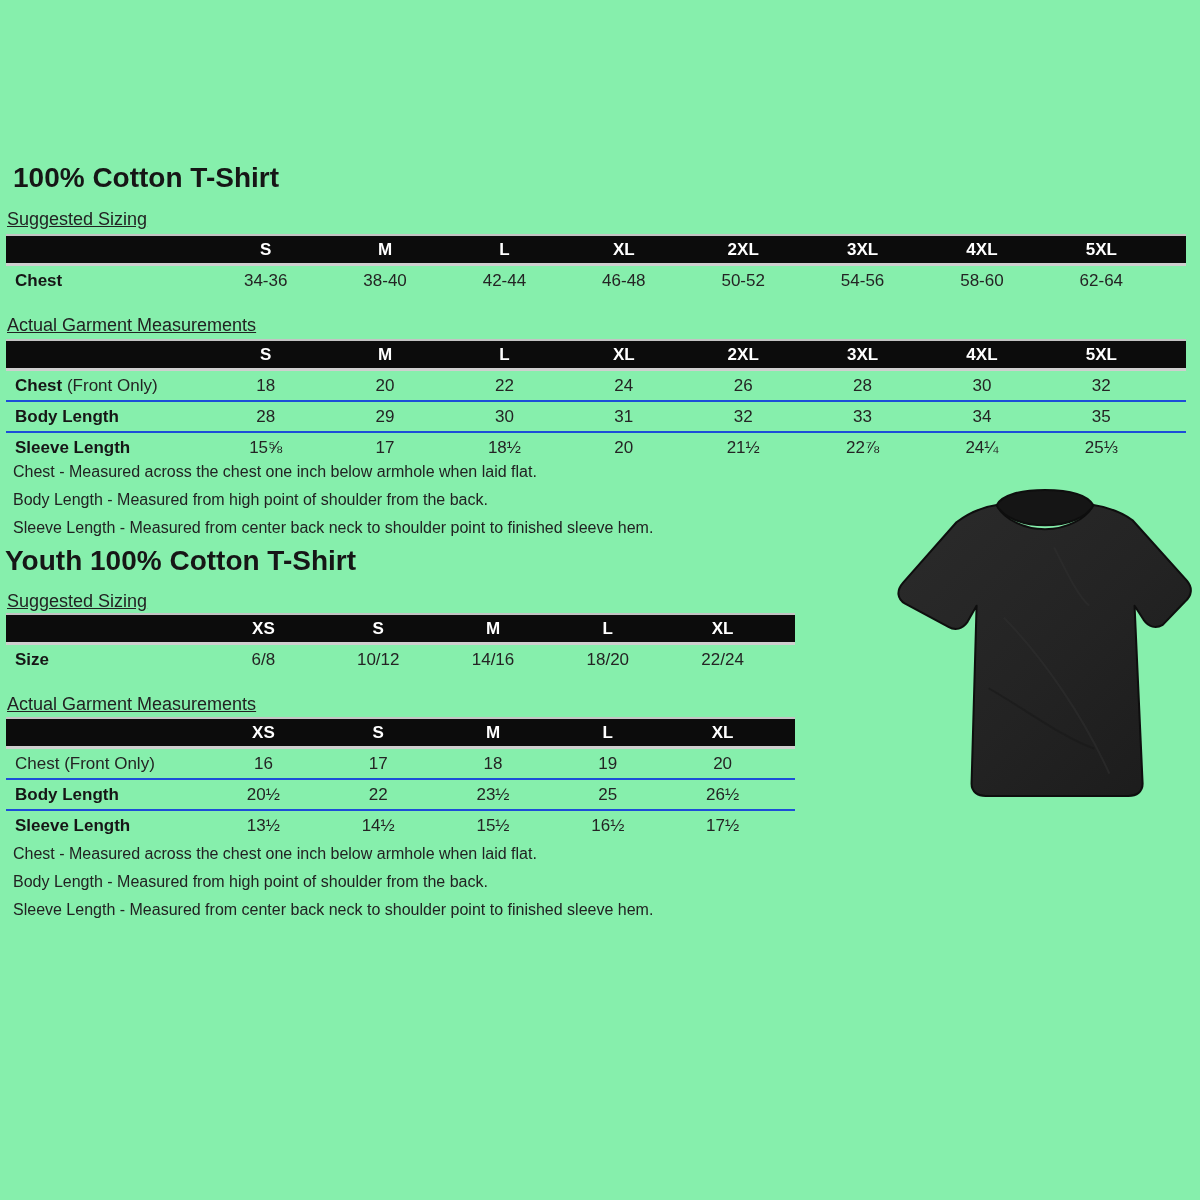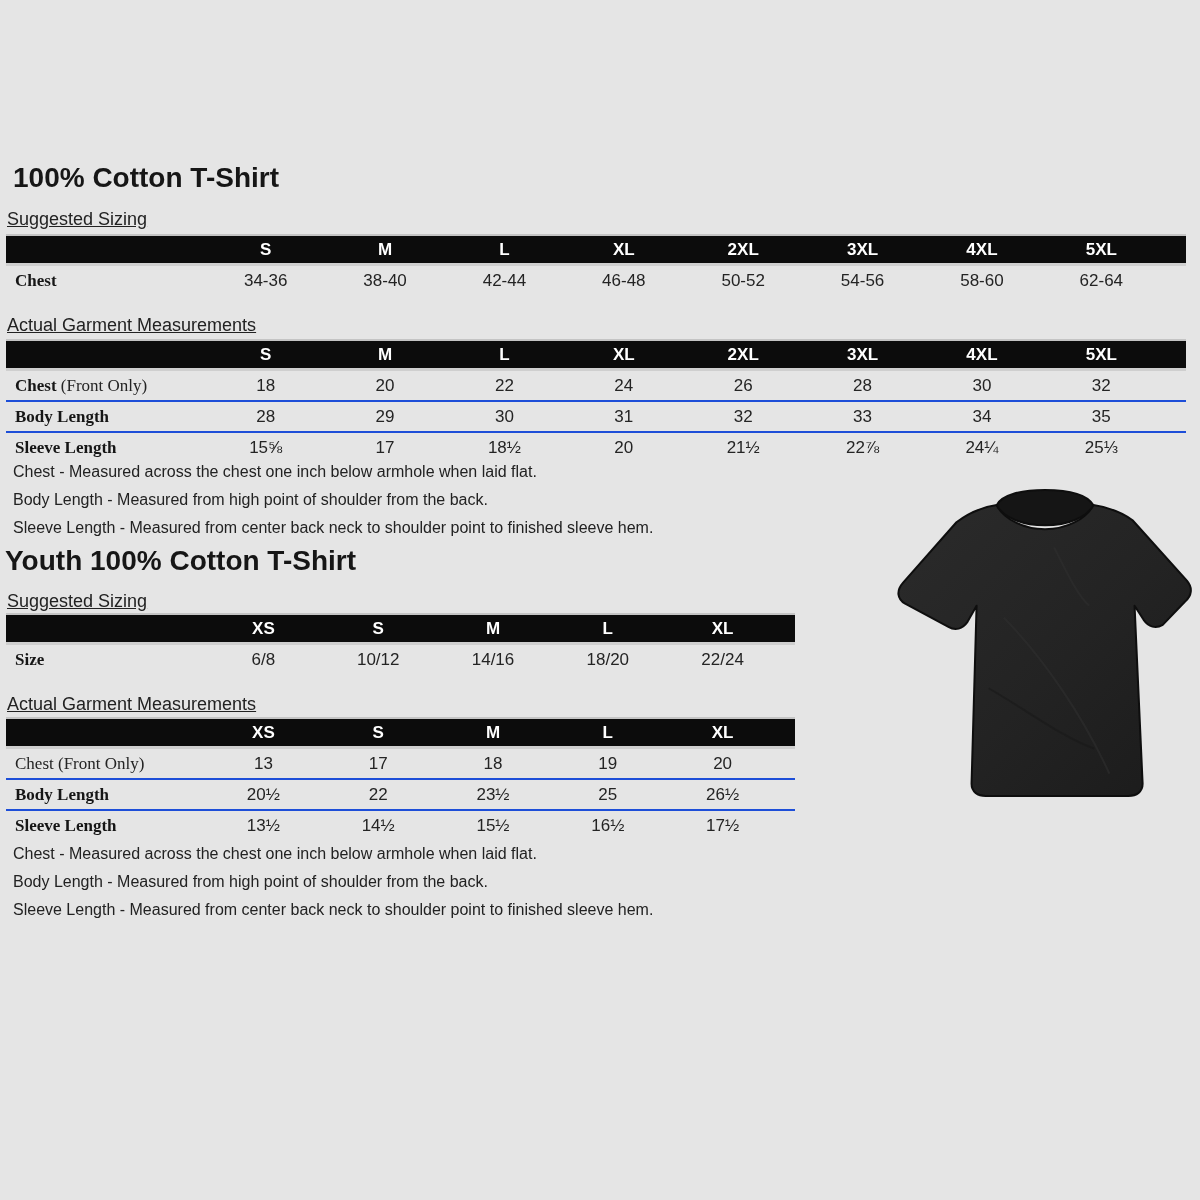--- a/index.html
+++ b/index.html
@@ -1,31 +1,31 @@
 <!DOCTYPE html>
 <html><head>
 <meta charset="utf-8">
 <style>
   html,body{margin:0;padding:0;background:#fff;}
-  .canvas{position:relative;width:1200px;height:1200px;background:#e5e5e5;overflow:hidden;
+  .canvas{position:relative;width:1200px;height:1200px;background:#86efac;overflow:hidden;
           font-family:"Liberation Sans","DejaVu Sans",sans-serif;color:#1c1c1c;}
   .abs{position:absolute;}
   h1{margin:0;font-size:28px;font-weight:bold;letter-spacing:0px;color:#161616;white-space:nowrap;}
   .banner{background:#0b0b0b;color:#ffffff;display:flex;align-items:center;justify-content:center;
           font-weight:bold;font-size:27px;letter-spacing:5px;box-shadow:0 2px 0 #cfcfcf;}
   .sec-label{font-size:18px;color:#222;white-space:nowrap;text-decoration:underline;}
   
   .tbl{display:flex;flex-direction:column;}
   .thead{display:flex;background:#0c0c0c;align-items:center;height:27px;
          border-top:2px solid #c4c4c4;border-bottom:3px solid #cfcfcf;}
   .thead .th{flex:1;text-align:center;color:#fff;font-weight:bold;font-size:17px;}
   .thead .th.lab{flex:0 0 200px;}
   .tr{display:flex;align-items:center;height:29px;}
   .tr .td{flex:1;text-align:center;font-size:17px;color:#242424;}
-  .tr .td.lab{flex:0 0 200px;text-align:left;padding-left:9px;box-sizing:border-box;font-family:Liberation Serif, serif;}
+  .tr .td.lab{flex:0 0 200px;text-align:left;padding-left:9px;box-sizing:border-box;}
   .tr + .tr{border-top:2px solid #1d4ed8;}
   .b{font-weight:bold;color:#161616;}
   .b.reg{font-weight:normal;color:#242424;}
   .pad-a{padding-right:25px;}
   .pad-y{padding-right:15px;}
   .notes p{margin:0;font-size:16px;line-height:28px;color:#222;white-space:nowrap;}
 </style>
 </head>
 <body>
 
@@ -140,21 +140,21 @@
     <div class="thead pad-y">
       <div class="th lab"></div>
       <div class="th">XS</div>
       <div class="th">S</div>
       <div class="th">M</div>
       <div class="th">L</div>
       <div class="th">XL</div>
     </div>
     <div class="tr pad-y">
       <div class="td lab"><span class="b reg">Chest (Front Only)</span><span></span></div>
-      <div class="td">13</div>
+      <div class="td">16</div>
       <div class="td">17</div>
       <div class="td">18</div>
       <div class="td">19</div>
       <div class="td">20</div>
     </div>
     <div class="tr pad-y">
       <div class="td lab"><span class="b">Body Length</span><span></span></div>
       <div class="td">20½</div>
       <div class="td">22</div>
       <div class="td">23½</div>

